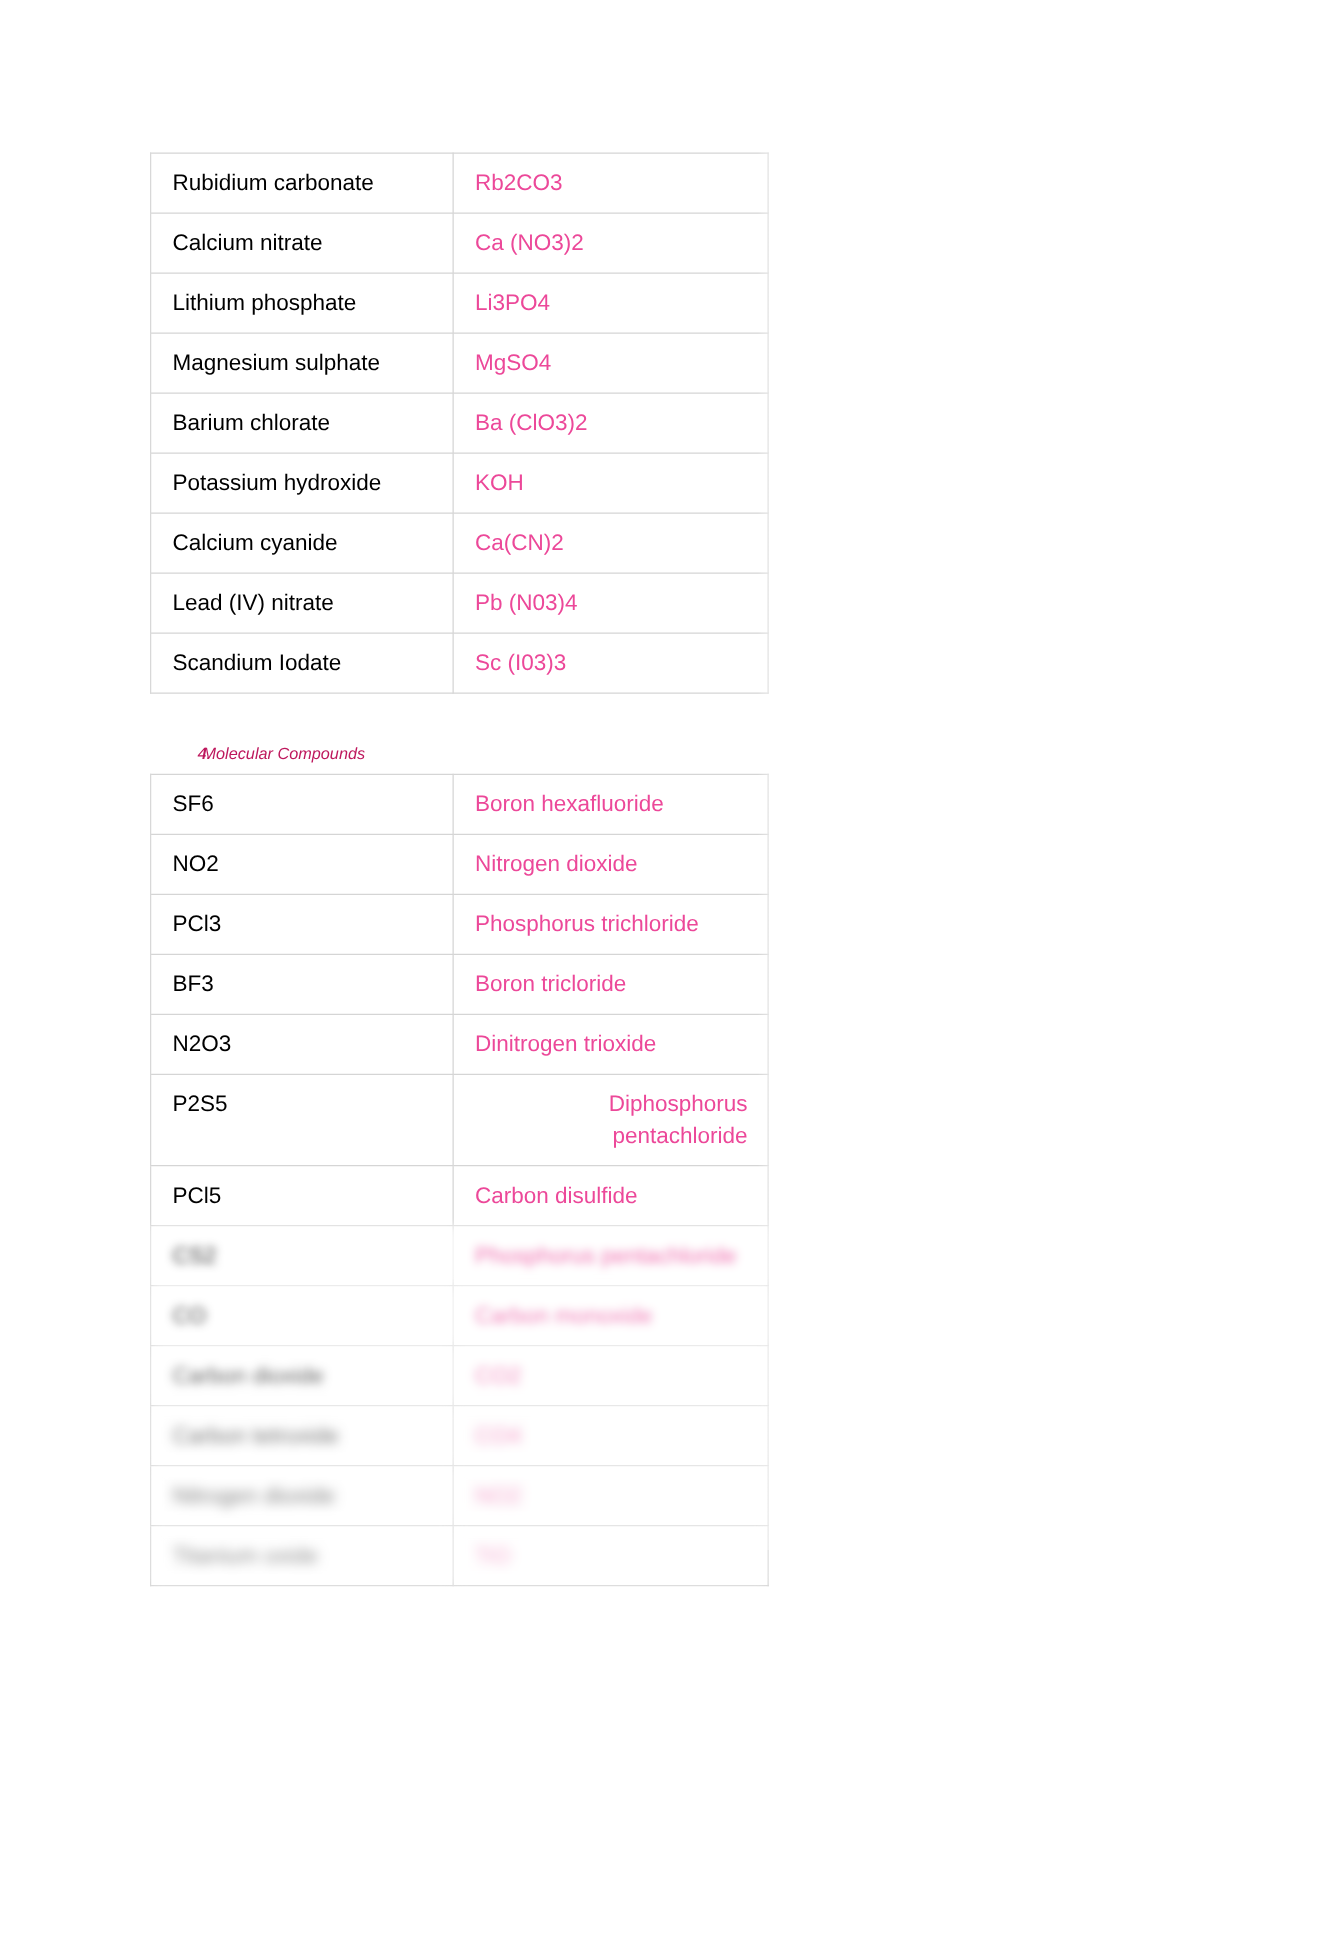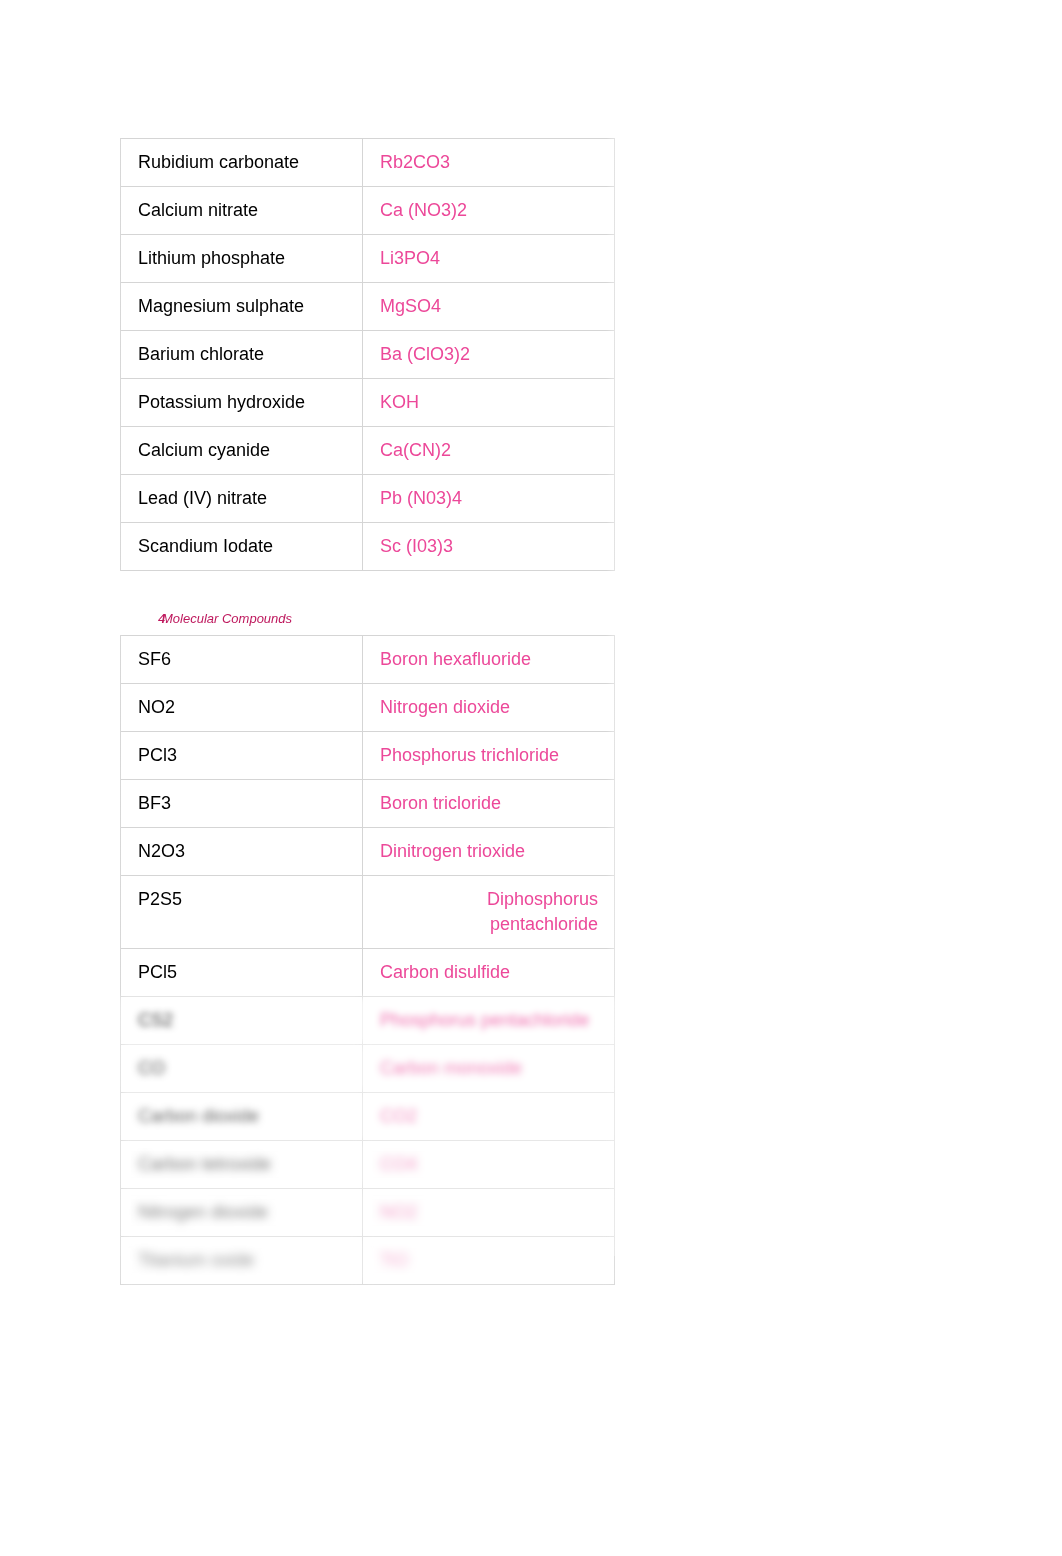--- a/index.html
+++ b/index.html
@@ -12,21 +12,21 @@
     height: 1556px;
     font-family: "Liberation Sans", sans-serif;
     color: #000000;
     position: relative;
     overflow: hidden;
   }
 
   .page {
     position: absolute;
     left: 0;
-    top: 16px;
+    top: 0;
     width: 1062px;
     height: 1372px;
     background: #ffffff;
   }
 
   
   .doc-table {
     position: absolute;
     border-collapse: collapse;
     table-layout: fixed;

